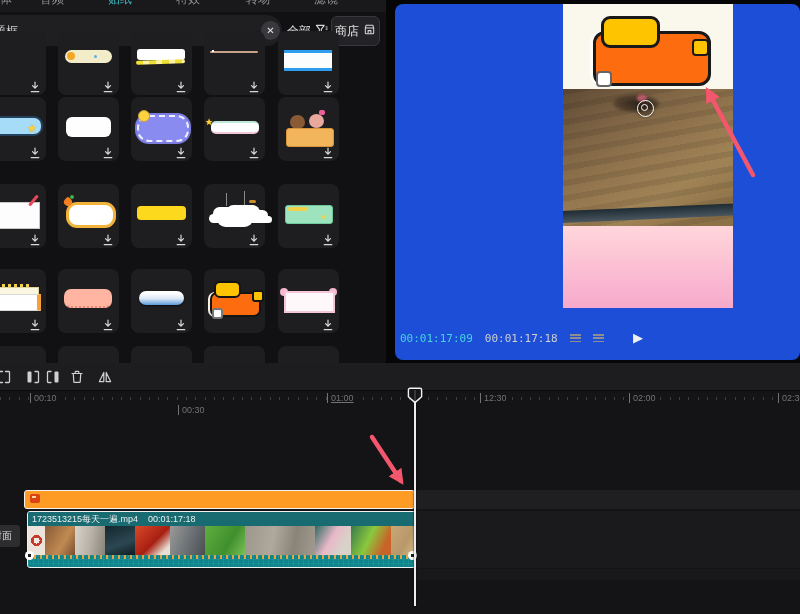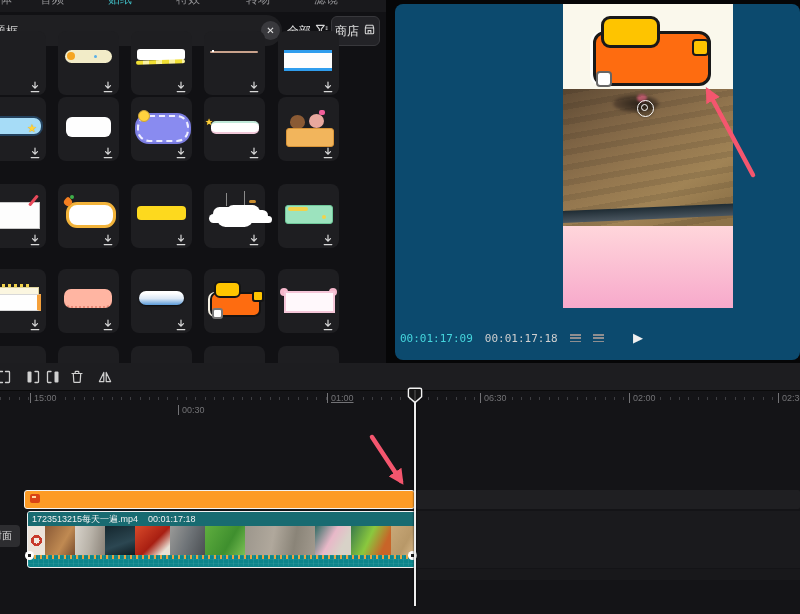--- a/index.html
+++ b/index.html
@@ -71,21 +71,21 @@
       background:linear-gradient(180deg,#ffffff 15%,#dce8f5 55%,#5a9ad9 100%);box-shadow:0 1px 2px #0009;}
   .art-orange-tab .a1{left:6px;top:23px;width:47px;height:21px;background:#fe6c10;border:2px solid #141414;border-radius:7px;box-shadow:-2px 0 0 #f6f1e4;}
   .art-orange-tab .a2{left:10px;top:12px;width:23px;height:13px;background:#fec400;border:2px solid #141414;border-radius:6px;}
   .art-orange-tab .a3{left:48px;top:21px;width:8px;height:8px;background:#fec400;border:2px solid #141414;border-radius:3px;}
   .art-orange-tab .a4{left:8px;top:39px;width:7px;height:7px;background:#fff;border:2px solid #777;border-radius:3px;}
   .art-pig-frame .a1{left:6px;top:22px;width:47px;height:18px;background:#fff8fb;border:2px solid #f5c6d8;}
   .art-pig-frame .a2{left:2px;top:19px;width:8px;height:8px;background:#f5b8cc;border-radius:50%;}
   .art-pig-frame .a3{left:51px;top:19px;width:8px;height:8px;background:#f5b8cc;border-radius:50%;}
 
   
-  .player{position:absolute;left:395px;top:4px;width:405px;height:356px;background:#0c4a6e;border-radius:8px;}
+  .player{position:absolute;left:395px;top:4px;width:405px;height:356px;background:#1d4ed8;border-radius:8px;}
   .video{position:absolute;left:168px;top:0;width:170px;height:304px;overflow:hidden;background:#000;}
   .sec-cream{position:absolute;left:0;top:0;width:100%;height:85px;background:#faf8ec;}
   .sec-photo{position:absolute;left:0;top:85px;width:100%;height:137px;overflow:hidden;
       background:linear-gradient(150deg,#5e4a34 0%,#7d6344 25%,#94774f 50%,#a08355 70%,#8d7248 92%);}
   .sec-photo .streaks{position:absolute;inset:0;background:repeating-linear-gradient(170deg,#00000016 0 6px,transparent 6px 15px);}
   .sec-photo .blob{position:absolute;left:50px;top:6px;width:46px;height:17px;border-radius:50%;
       background:radial-gradient(#2e241a,#5a4632 70%,transparent);filter:blur(1.5px);}
   .sec-photo .blob2{position:absolute;left:74px;top:5px;width:10px;height:8px;border-radius:50%;background:#b85a6a;filter:blur(1px);}
   .sec-photo .rail{position:absolute;left:-6px;top:118px;width:112%;height:12px;
       background:linear-gradient(#1e2b33,#49555f);transform:rotate(-2.5deg);}
@@ -399,24 +399,24 @@
           </svg>
       </span>
       <span class="tool" style="left:97px">
         <svg width="16" height="16" viewBox="0 0 16 16">
             <path d="M6.8 3.4 2.4 12.6h4.4zM9.2 3.4l4.4 9.2H9.2z" fill="none" stroke="#d0d0d0" stroke-width="1.2" stroke-linejoin="round"></path>
           </svg>
       </span>
     </div>
 
     <div class="ruler" id="ruler">
-        <span class="tick-label" style="left: 30px;">15:00</span>
+        <span class="tick-label" style="left: 30px;">00:10</span>
         <span class="tick-label" style="left: 178px; margin-top: 12px;">00:30</span>
         <span class="tick-label" style="left: 327px; text-decoration: underline;">01:00</span>
-        <span class="tick-label" style="left: 480px;">06:30</span>
+        <span class="tick-label" style="left: 480px;">12:30</span>
         <span class="tick-label" style="left: 629px;">02:00</span>
         <span class="tick-label" style="left: 778px;">02:30</span>
       </div>
 
     <div class="lane-sticker"></div>
     <div class="lane-video"></div>
     <div class="lane-extra"></div>
 
     <div class="clip-sticker">
       <span class="sic"></span>

